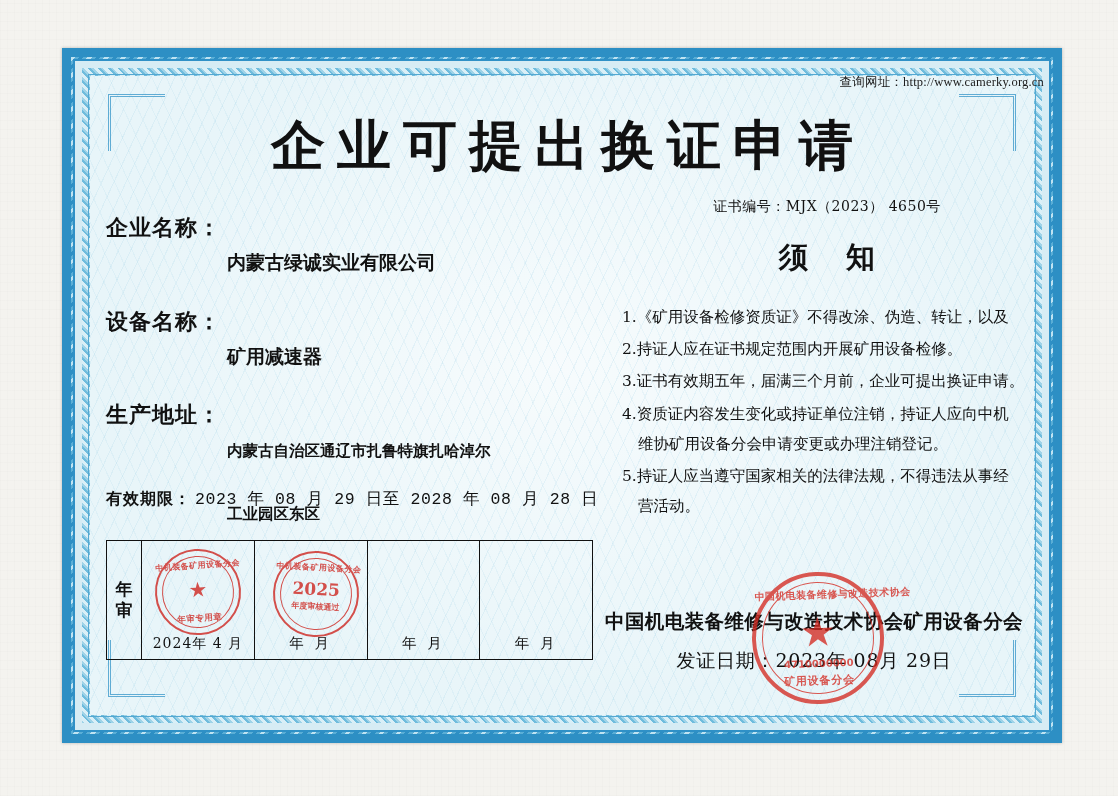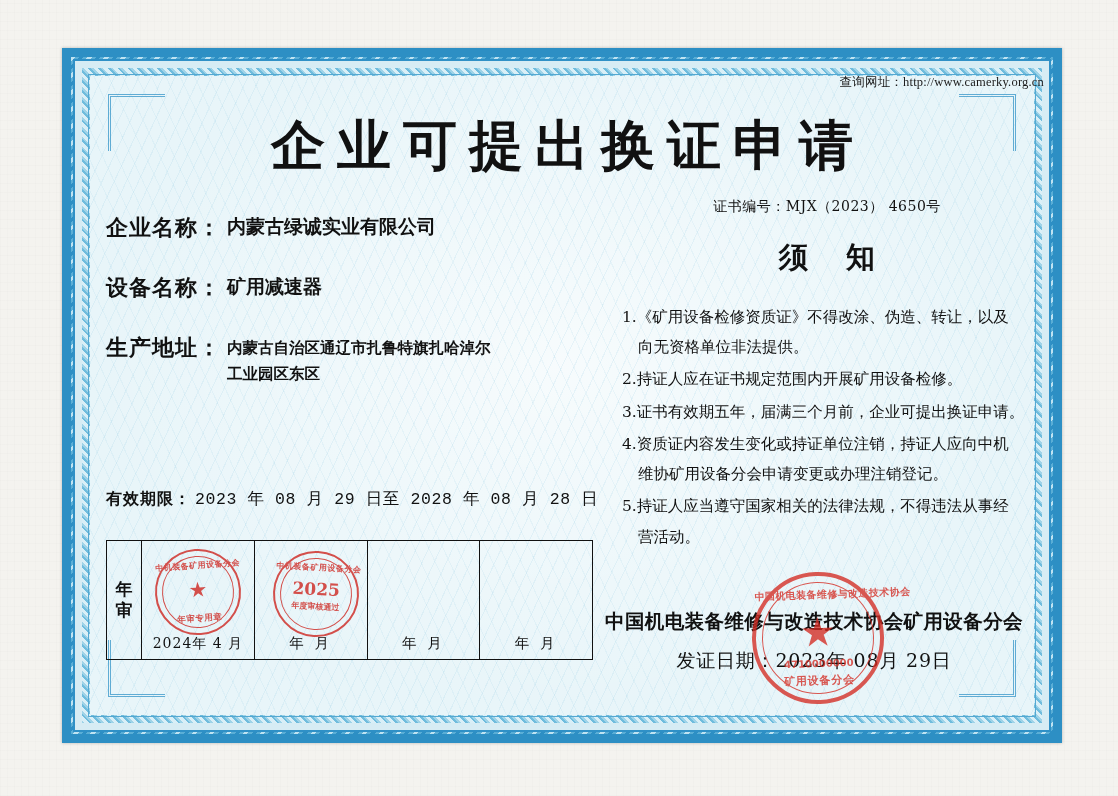--- a/index.html
+++ b/index.html
@@ -164,20 +164,21 @@
     flex: 0 0 auto;
     font-family: "DejaVu Serif", "Liberation Serif", serif;
   }
   .row-value {
     font-size: 19px;
     font-weight: bold;
     color: #111;
     padding-left: 6px;
     line-height: 1.45;
     font-family: "DejaVu Serif", "Liberation Serif", serif;
+    margin-top: 36px;
   }
   .row-value.small {
     font-size: 15.5px;
     padding-top: 4px;
   }
   .row.addr { margin-bottom: 26px; }
 
   .validity {
     position: absolute;
     left: 44px;
@@ -533,21 +534,20 @@
       <div class="right-col">
 
         <div class="cert-no">证书编号：MJX（2023） 4650号</div>
 
         <div class="notice-title">须 知</div>
 
         <div class="notice-list">
 
           <div class="notice-item">
             <span>1.《矿用设备检修资质证》不得改涂、伪造、转让，以及</span>
-            <span class="cont">向无资格单位非法提供。</span>
           </div>
 
           <div class="notice-item">
             <span>2.持证人应在证书规定范围内开展矿用设备检修。</span>
           </div>
 
           <div class="notice-item">
             <span>3.证书有效期五年，届满三个月前，企业可提出换证申请。</span>
           </div>
 

